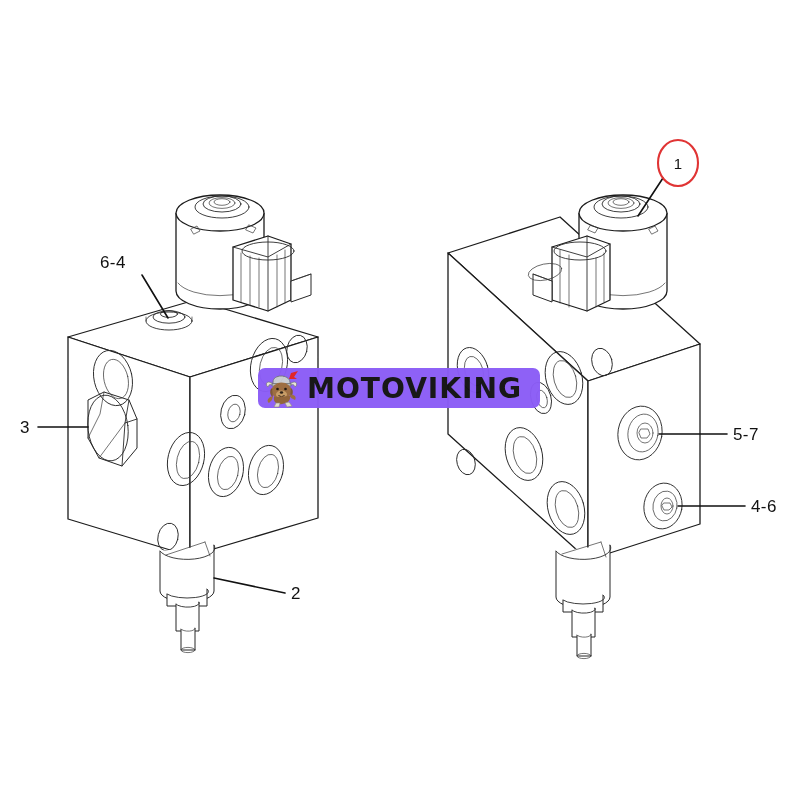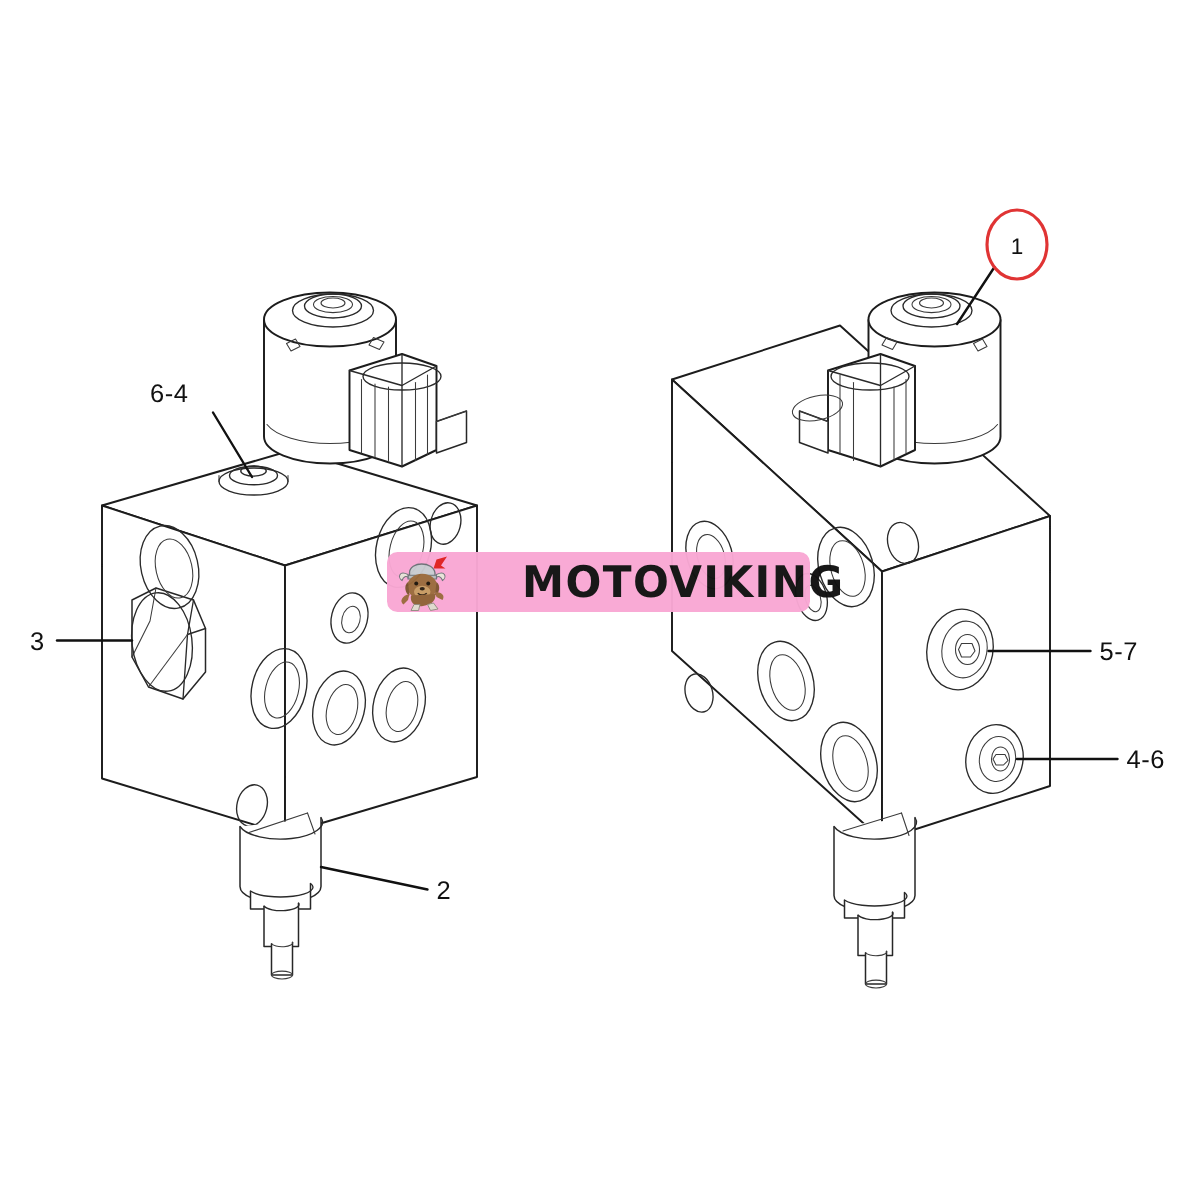--- a/index.html
+++ b/index.html
@@ -75,27 +75,26 @@
     stroke-width: 2.1;
   }
 
   
   #watermark {
     position: absolute;
     left: 258px;
     top: 368px;
     width: 282px;
     height: 40px;
-    background: #f9a8d4;
+    background: #8b5cf6;
     border-radius: 7px;
     display: flex;
     align-items: center;
     z-index: 40;
     opacity: 0.97;
-    gap: 41px;
   }
   #wm-mascot {
     width: 44px;
     height: 40px;
     flex: 0 0 44px;
     position: relative;
     margin-left: 3px;
   }
   #wm-mascot svg { display: block; }
   #wm-text {

